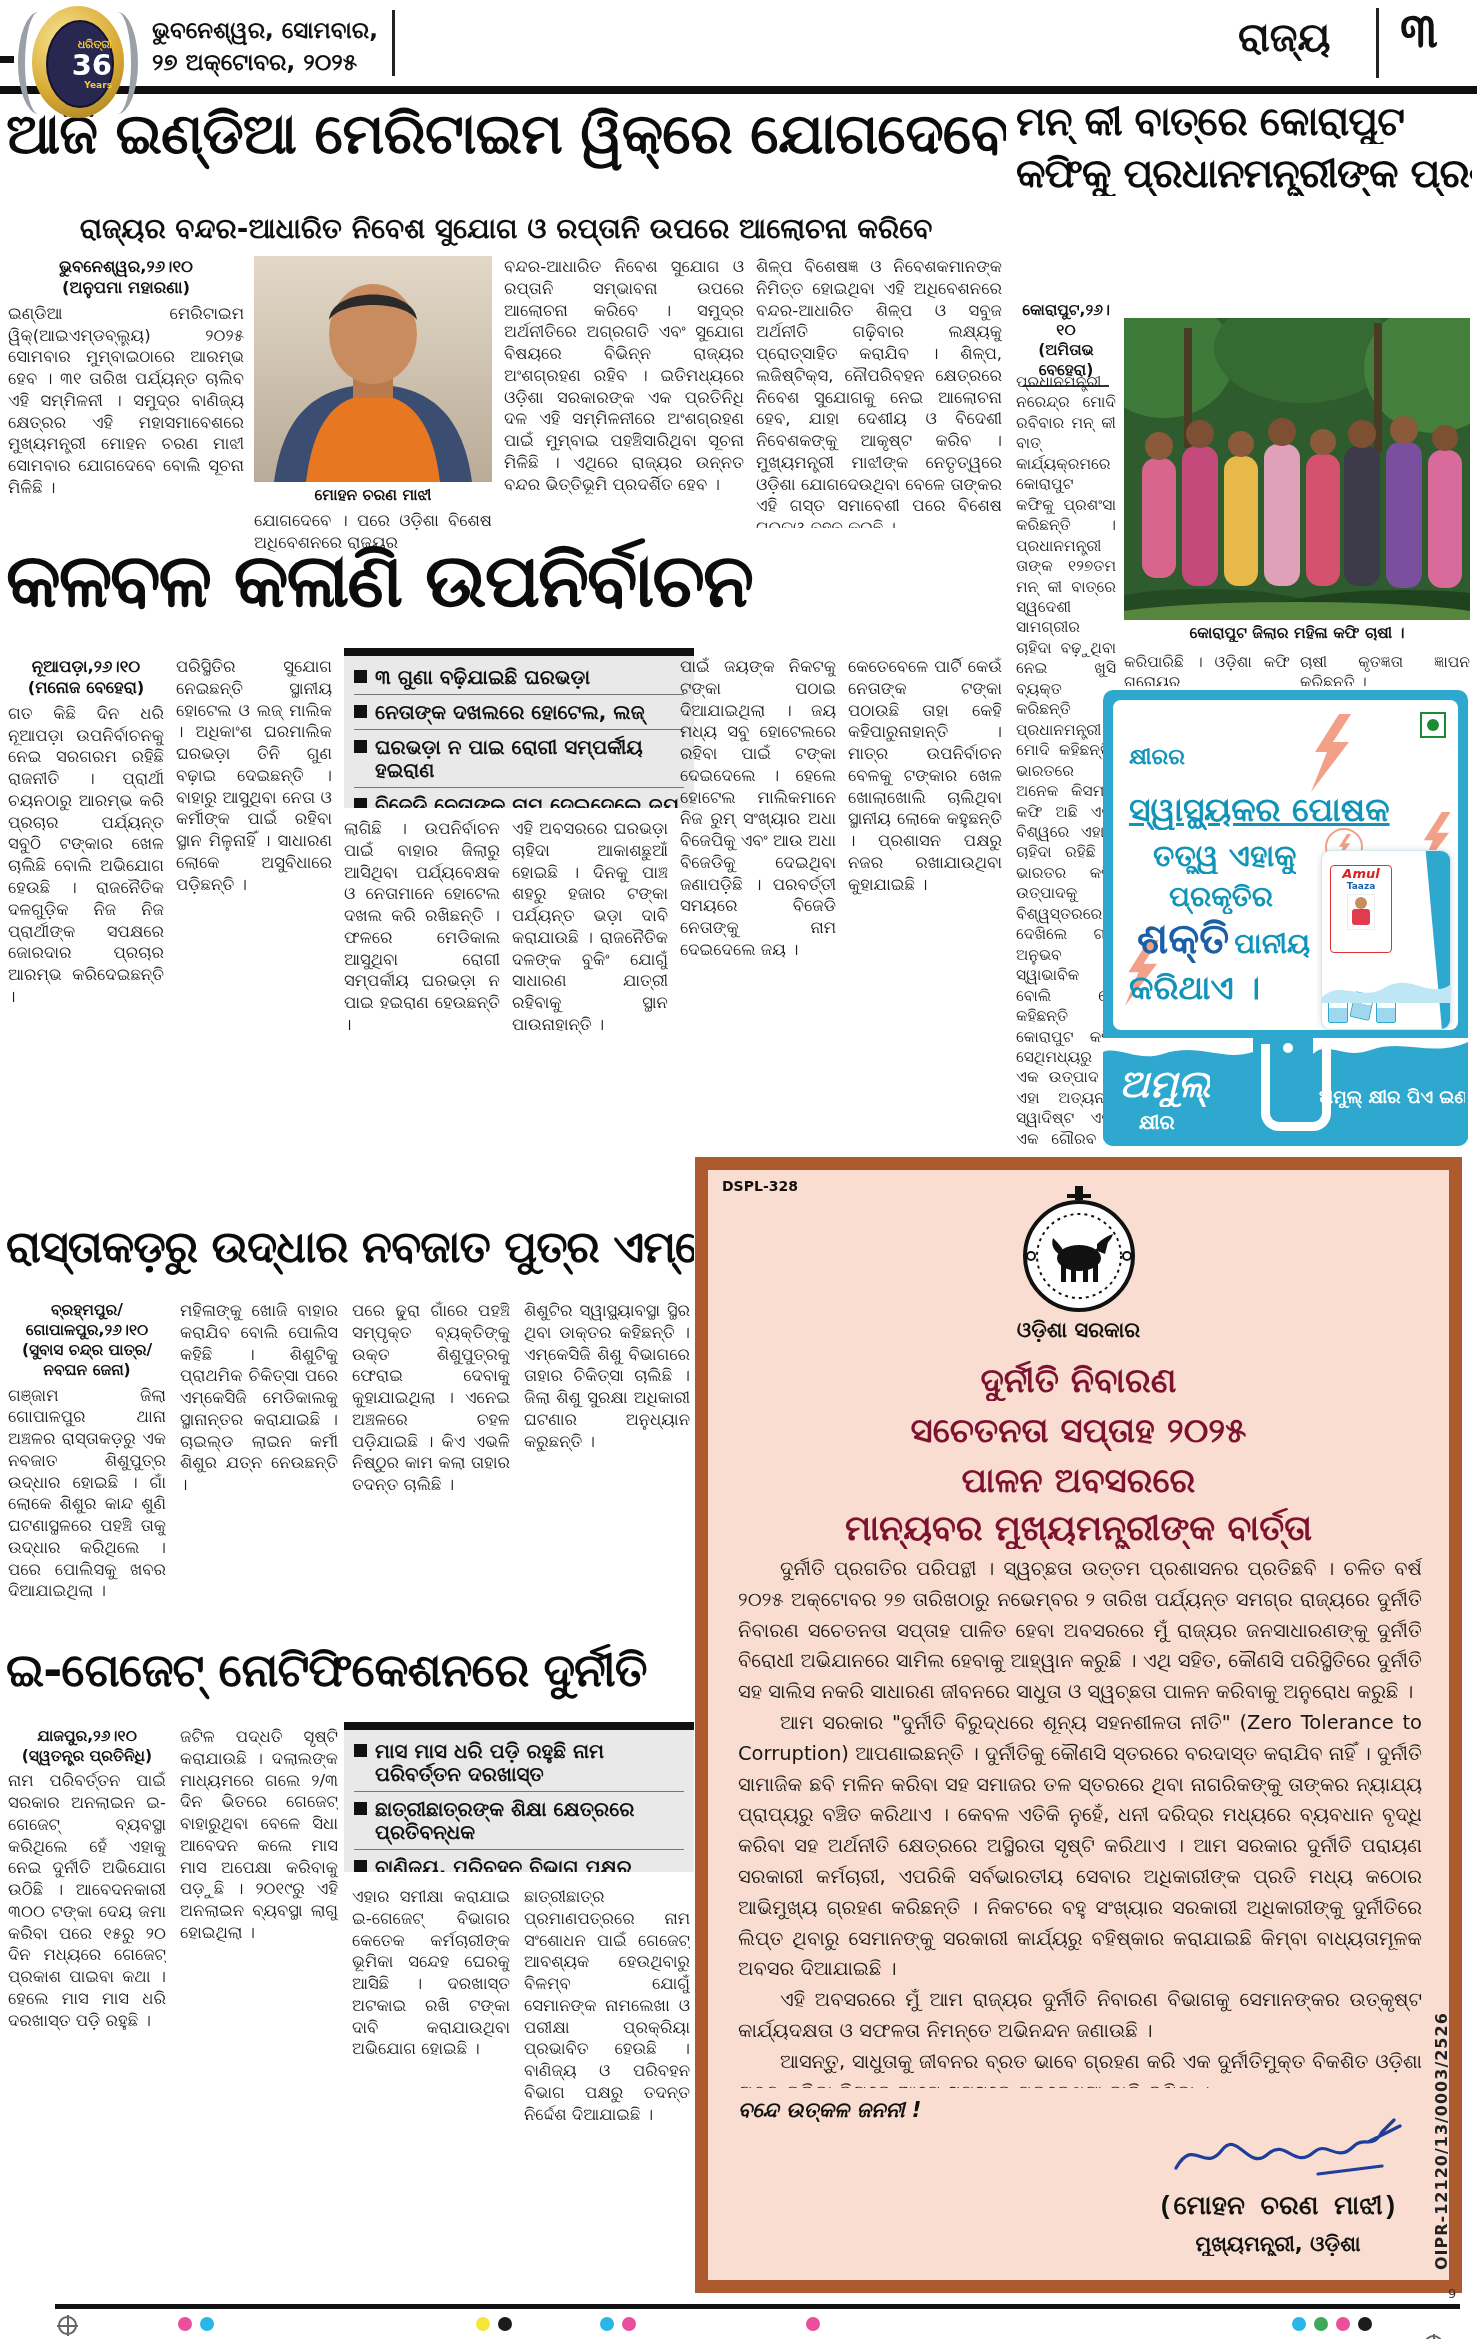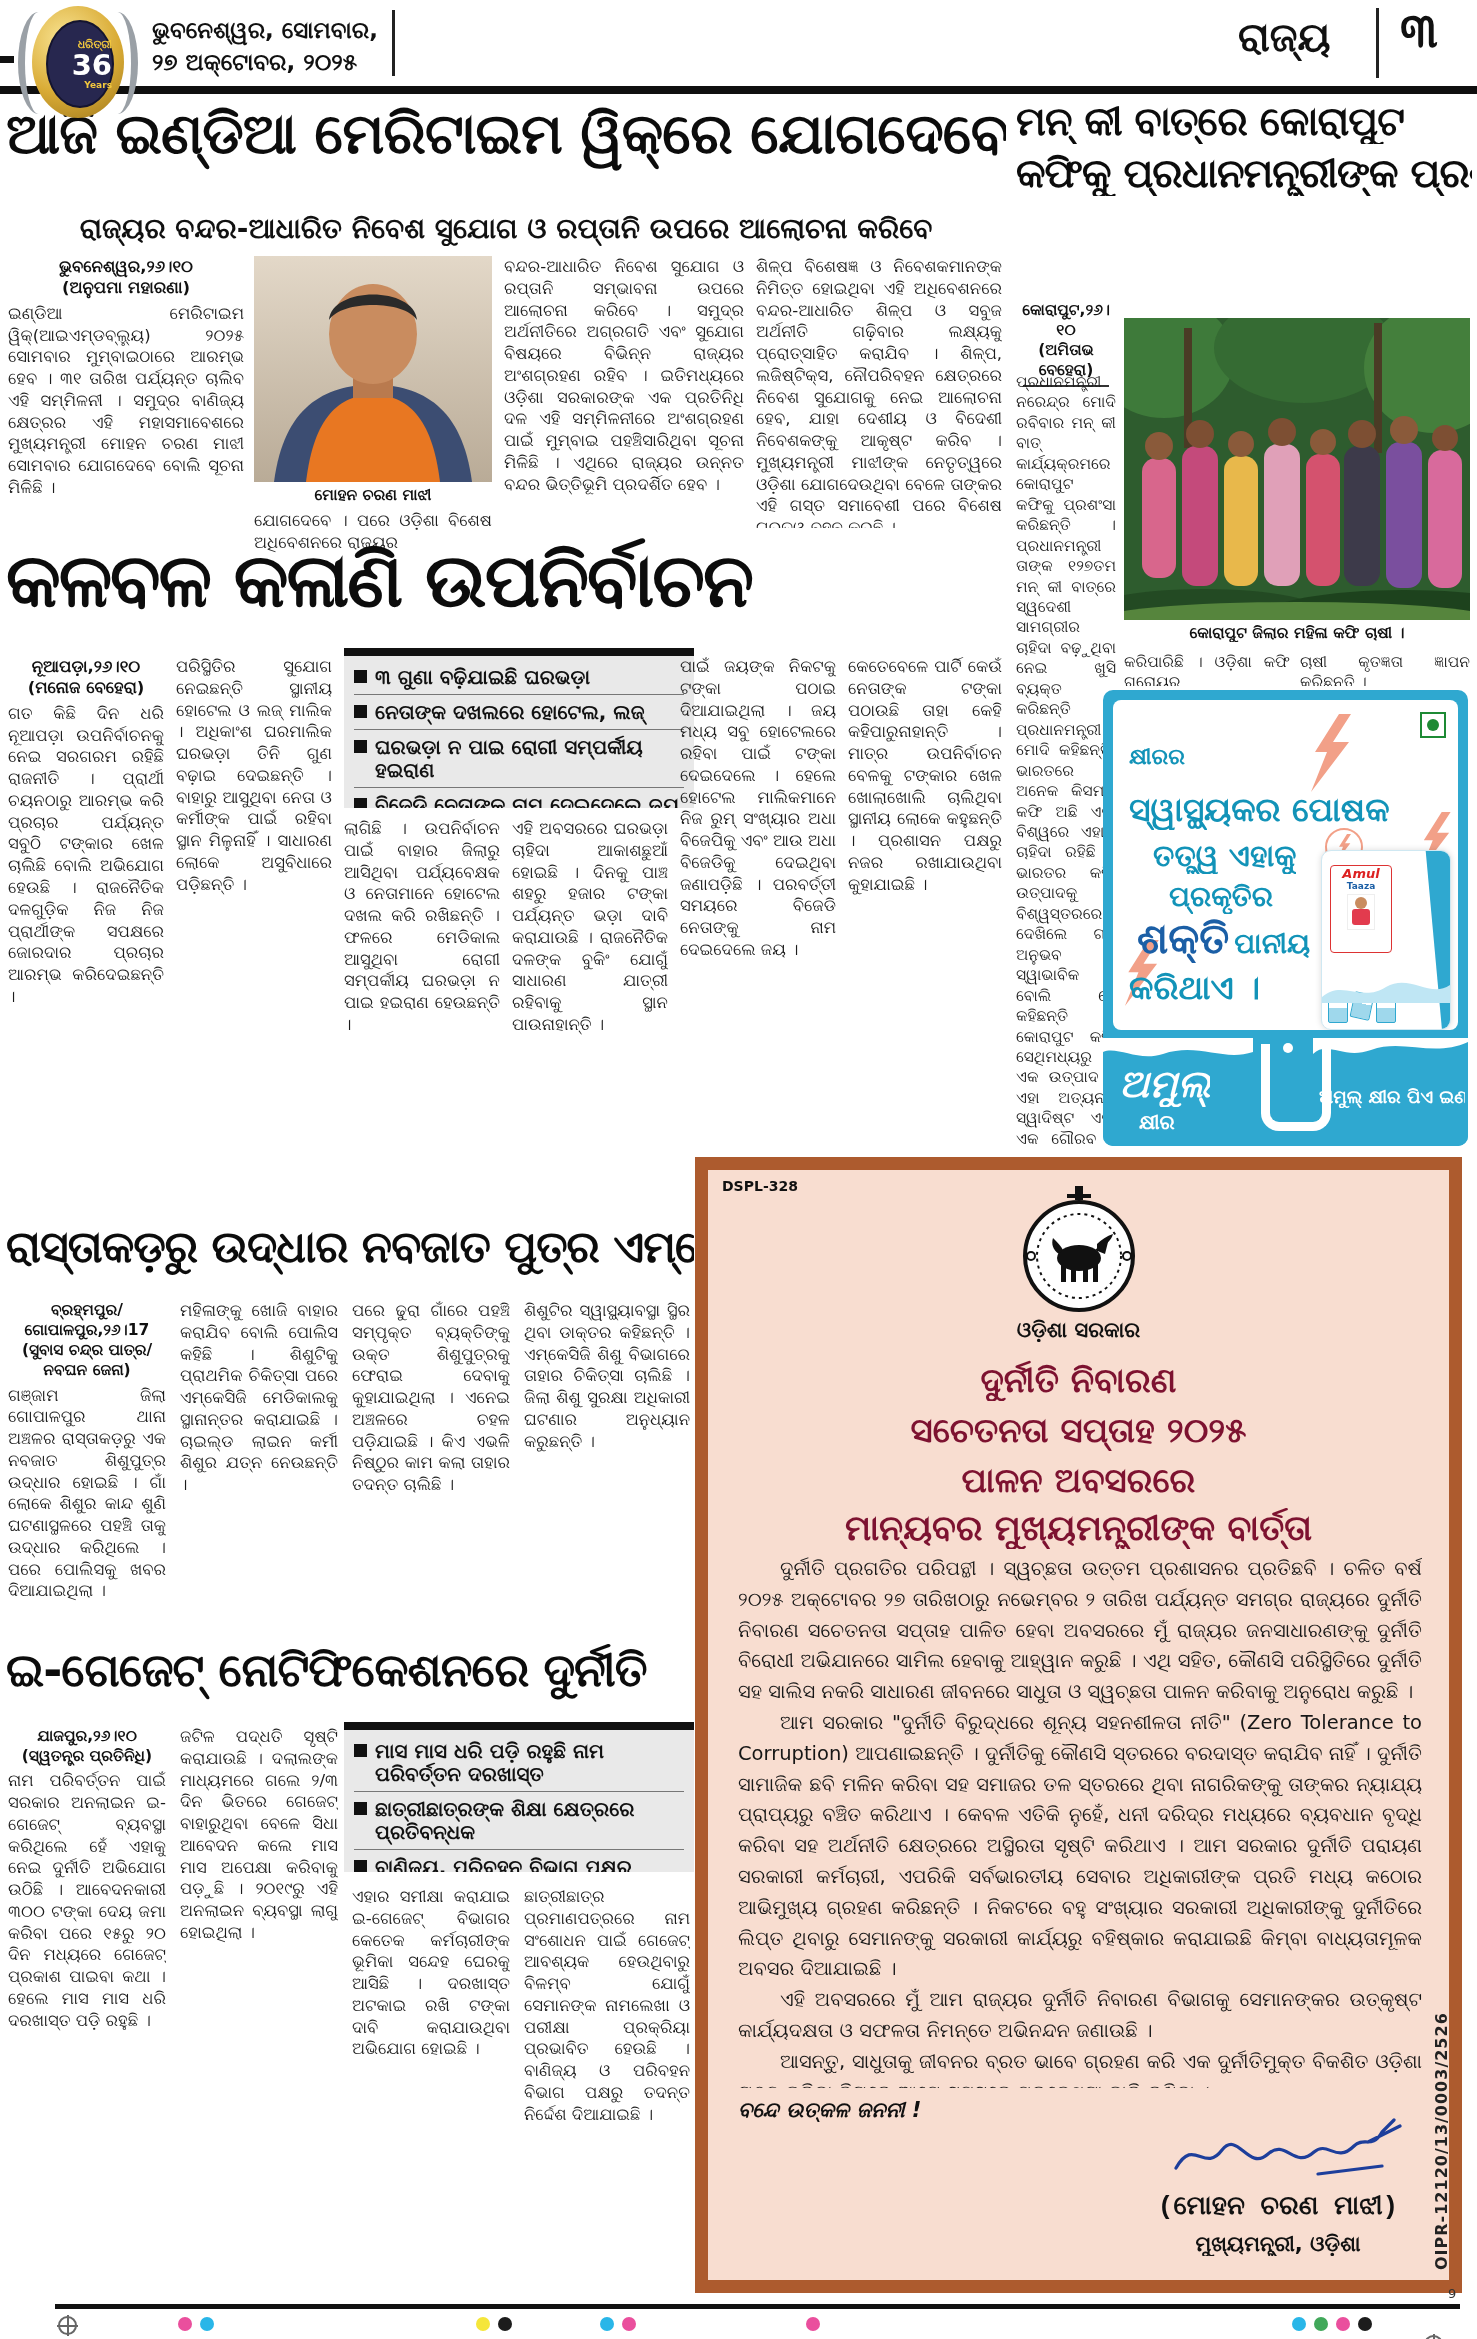--- a/index.html
+++ b/index.html
@@ -195,21 +195,21 @@
       <svg class="abs" style="left:10px;top:240px;" width="36" height="66" viewBox="0 0 42 78">
           <polygon points="30,0 6,38 18,38 2,78 40,28 24,28 42,0" fill="#f2a088"></polygon>
         </svg>
       <div class="abs" style="left:212px;top:128px;width:34px;height:34px;border:2px solid #f2a088;border-radius:50%;display:flex;align-items:center;justify-content:center;">
         <svg width="14" height="26" viewBox="0 0 42 78">
             <polygon points="30,0 6,38 18,38 2,78 40,28 24,28 42,0" fill="#f2a088"></polygon>
           </svg>
       </div>
 
       <div class="abs teal nowrap" style="left:16px;top:44px;font-size:22px;">କ୍ଷୀରର</div>
-      <div class="abs teal nowrap" style="left:16px;top:90px;font-size:33px;">ସ୍ୱାସ୍ଥ୍ୟକର ପୋଷକ</div>
+      <div class="abs teal nowrap" style="left:16px;top:90px;font-size:33px;text-decoration:underline;">ସ୍ୱାସ୍ଥ୍ୟକର ପୋଷକ</div>
       <div class="abs teal nowrap" style="left:40px;top:138px;font-size:30px;">ତତ୍ତ୍ୱ ଏହାକୁ</div>
       <div class="abs teal nowrap" style="left:56px;top:180px;font-size:28px;">ପ୍ରକୃତିର</div>
       <div class="abs nowrap" style="left:24px;top:214px;">
         <span style="color:#1b5fa6;font-weight:bold;font-size:42px;">ଶକ୍ତି</span>
         <span class="teal" style="font-size:28px;">ପାନୀୟ</span>
       </div>
       <div class="abs teal nowrap" style="left:16px;top:268px;font-size:33px;">କରିଥାଏ ।</div>
 
       <div class="abs" style="left:208px;top:150px;width:128px;height:178px;background:#fff;border:1.5px solid #cfe8f2;border-radius:10px;overflow:hidden;box-shadow:0 0 6px rgba(0,0,0,0.15);">
         <div class="abs" style="right:0;top:0;width:54px;height:178px;background:#2fa8d0;clip-path:polygon(55% 0,100% 0,100% 100%,85% 100%);"></div>
@@ -239,21 +239,21 @@
       </svg>
       <div class="abs" style="left:158px;top:6px;width:52px;height:78px;border-left:9px solid #fff;border-right:9px solid #fff;border-bottom:9px solid #fff;border-radius:0 0 18px 18px;"></div>
       <div class="abs nowrap" style="left:16px;top:24px;color:#fff;font-weight:bold;font-style:italic;font-size:38px;">ଅମୁଲ୍</div>
       <div class="abs nowrap" style="left:36px;top:72px;color:#fff;font-weight:bold;font-size:20px;">କ୍ଷୀର</div>
       <div class="abs nowrap" style="left:216px;top:48px;color:#fff;font-weight:bold;font-size:18px;width:146px;">ଅମୁଲ୍ କ୍ଷୀର ପିଏ ଇଣ୍ଡିଆ</div>
     </div>
   </div>
 
   <div class="abs headline nowrap" style="left:6px;top:1222px;width:688px;height:66px;font-size:44px;">ରାସ୍ତାକଡ଼ରୁ ଉଦ୍ଧାର ନବଜାତ ପୁତ୍ର ଏମ୍‌କେଜିରେ ଭର୍ତ୍ତି</div>
   <div class="abs" style="left:8px;top:1300px;width:158px;height:326px;overflow:hidden;">
-    <div class="dl small">ବ୍ରହ୍ମପୁର/ଗୋପାଳପୁର,୨୬।17</div>
+    <div class="dl small">ବ୍ରହ୍ମପୁର/ଗୋପାଳପୁର,୨୬।୧୦</div>
     <div class="dl small">(ସୁବାସ ଚନ୍ଦ୍ର ପାତ୍ର/</div>
     <div class="dl small" style="margin-bottom:4px;">ନବଘନ ଜେନା)</div>
     <div class="bodytxt">ଗଞ୍ଜାମ ଜିଲା ଗୋପାଳପୁର ଥାନା ଅଞ୍ଚଳର ରାସ୍ତାକଡ଼ରୁ ଏକ ନବଜାତ ଶିଶୁପୁତ୍ର ଉଦ୍ଧାର ହୋଇଛି । ଗାଁ ଲୋକେ ଶିଶୁର କାନ୍ଦ ଶୁଣି ଘଟଣାସ୍ଥଳରେ ପହଞ୍ଚି ତାକୁ ଉଦ୍ଧାର କରିଥିଲେ । ପରେ ପୋଲିସକୁ ଖବର ଦିଆଯାଇଥିଲା ।</div>
   </div>
   <div class="abs bodytxt" style="left:180px;top:1300px;width:158px;height:326px;">ମହିଳାଙ୍କୁ ଖୋଜି ବାହାର କରାଯିବ ବୋଲି ପୋଲିସ କହିଛି । ଶିଶୁଟିକୁ ପ୍ରାଥମିକ ଚିକିତ୍ସା ପରେ ଏମ୍‌କେସିଜି ମେଡିକାଲକୁ ସ୍ଥାନାନ୍ତର କରାଯାଇଛି । ଚାଇଲ୍ଡ ଲାଇନ କର୍ମୀ ଶିଶୁର ଯତ୍ନ ନେଉଛନ୍ତି ।</div>
   <div class="abs bodytxt" style="left:352px;top:1300px;width:158px;height:326px;">ପରେ ଢୁରା ଗାଁରେ ପହଞ୍ଚି ସମ୍ପୃକ୍ତ ବ୍ୟକ୍ତିଙ୍କୁ ଉକ୍ତ ଶିଶୁପୁତ୍ରକୁ ଫେରାଇ ଦେବାକୁ କୁହାଯାଇଥିଲା । ଏନେଇ ଅଞ୍ଚଳରେ ଚହଳ ପଡ଼ିଯାଇଛି । କିଏ ଏଭଳି ନିଷ୍ଠୁର କାମ କଲା ତାହାର ତଦନ୍ତ ଚାଲିଛି ।</div>
   <div class="abs bodytxt" style="left:524px;top:1300px;width:166px;height:326px;">ଶିଶୁଟିର ସ୍ୱାସ୍ଥ୍ୟାବସ୍ଥା ସ୍ଥିର ଥିବା ଡାକ୍ତର କହିଛନ୍ତି । ଏମ୍‌କେସିଜି ଶିଶୁ ବିଭାଗରେ ତାହାର ଚିକିତ୍ସା ଚାଲିଛି । ଜିଲା ଶିଶୁ ସୁରକ୍ଷା ଅଧିକାରୀ ଘଟଣାର ଅନୁଧ୍ୟାନ କରୁଛନ୍ତି ।</div>
 
   <div class="abs headline nowrap" style="left:6px;top:1644px;width:688px;height:70px;font-size:46px;">ଇ-ଗେଜେଟ୍ ନୋଟିଫିକେଶନରେ ଦୁର୍ନୀତି</div>
   <div class="abs" style="left:8px;top:1726px;width:158px;height:570px;overflow:hidden;">

